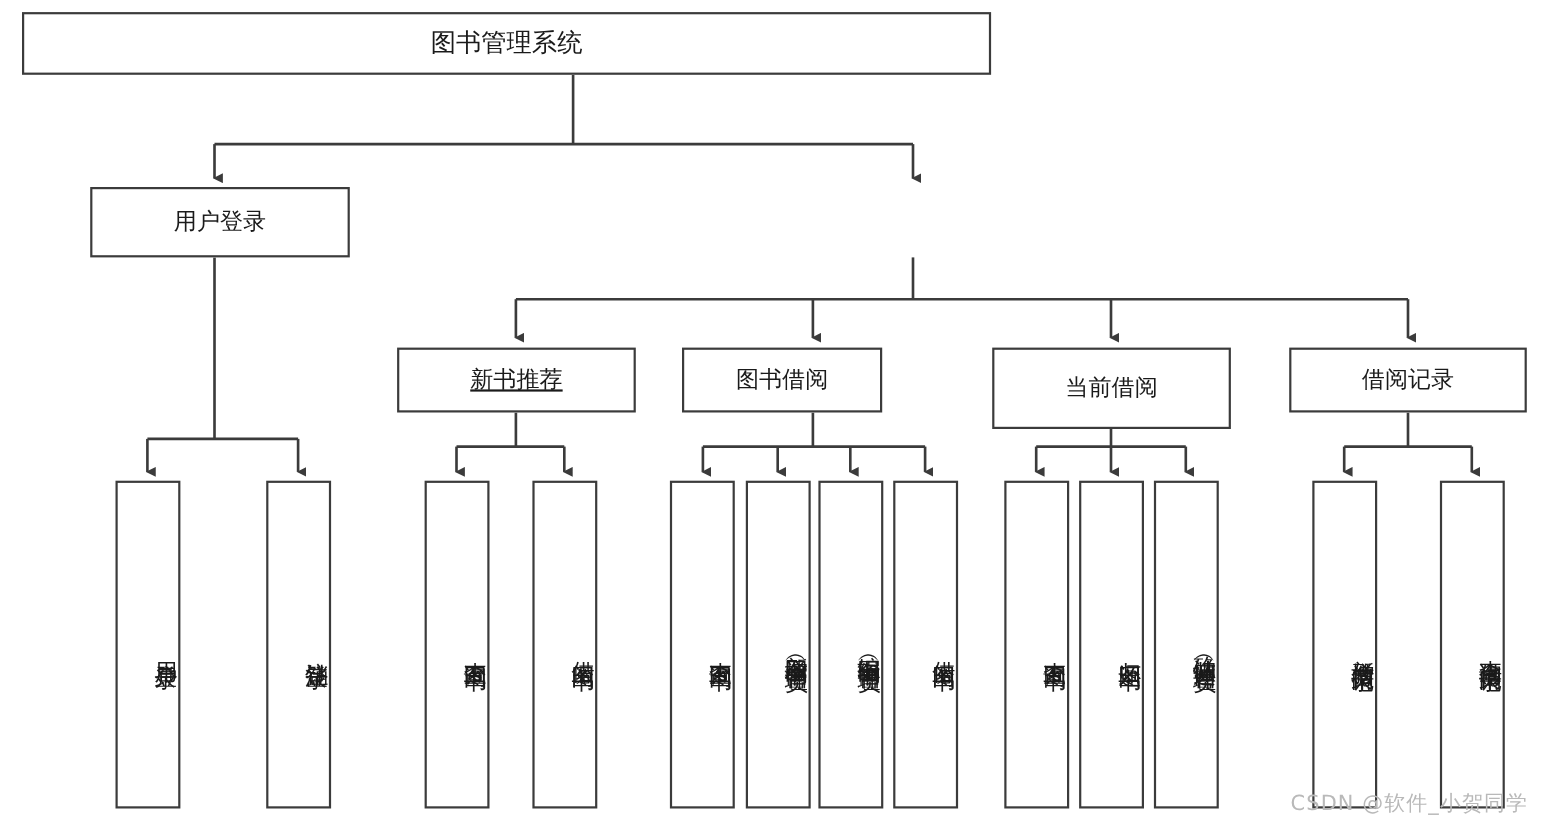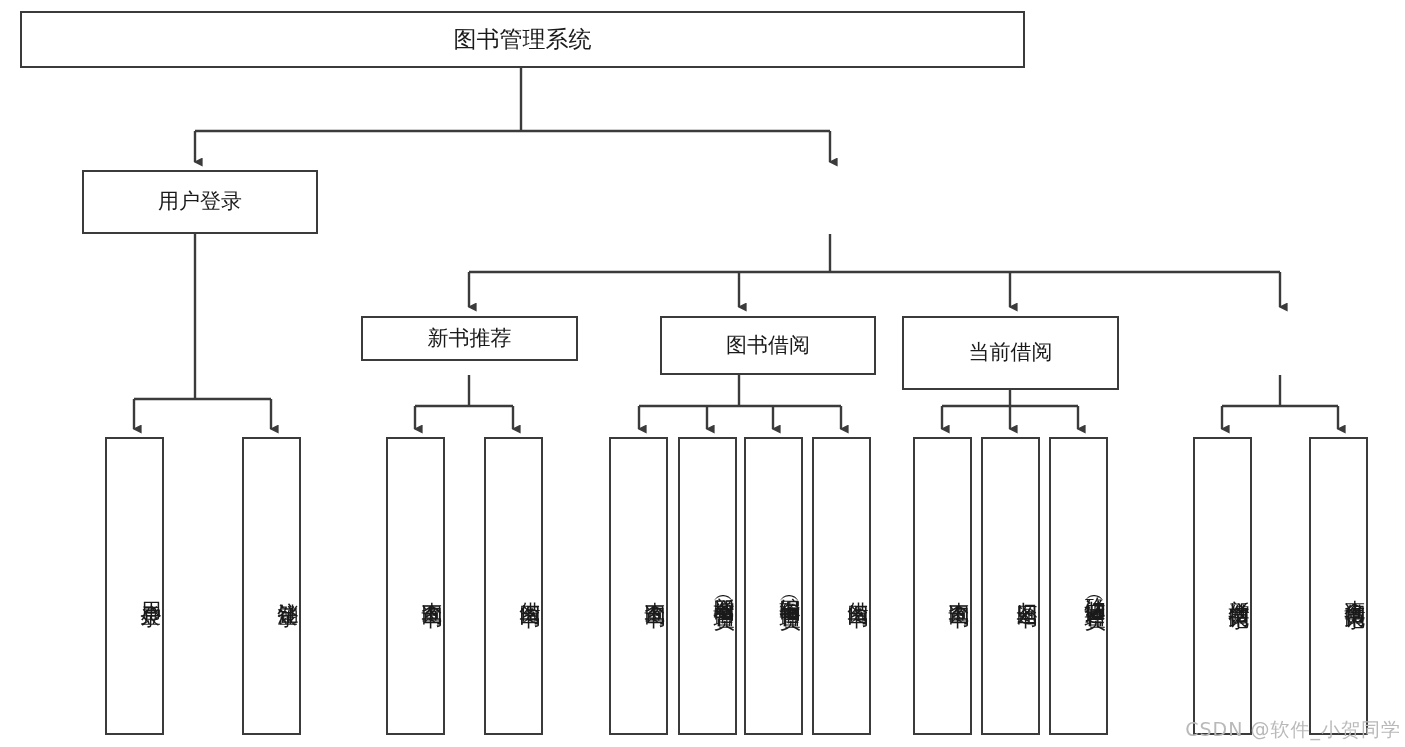--- a/index.html
+++ b/index.html
@@ -56,21 +56,21 @@
     letter-spacing: 2px;
   }
   .node.leaf .vtext {
     writing-mode: vertical-rl;
     text-orientation: upright;
     display: block;
     white-space: nowrap;
   }
   .watermark {
     position: absolute;
-    right: 4px;
+    right: 16px;
     bottom: 4px;
     font-size: 19px;
     color: #b9b9b9;
     letter-spacing: 1px;
     white-space: nowrap;
   }
 </style>
 </head>
 <body>
 
@@ -119,36 +119,39 @@
       <path d="M1010,406 L1010,429" marker-end="url(#arrow)"></path>
       <path d="M1078,406 L1078,429" marker-end="url(#arrow)"></path>
 
       <path d="M1280,375 L1280,406"></path>
       <path d="M1222,406 L1338,406"></path>
       <path d="M1222,406 L1222,429" marker-end="url(#arrow)"></path>
       <path d="M1338,406 L1338,429" marker-end="url(#arrow)"></path>
     </g>
   </svg>
 
-  <div class="node level-title" style="left:20px; top:11px; width:1005px; height:57px;text-align:center;">
+  <div class="node level-title" style="left:20px; top:11px; width:881px; height:57px;text-align:center;">
     <span>图书管理系统</span>
   </div>
 
   <div class="node level-2" style="left:82px; top:170px; width:236px; height:64px;">
     <span>用户登录</span>
   </div>
 
-  <div class="node level-3" style="left:361px; top:316px; width:217px; height:45px;">
+  <div class="node level-3" style="left:361px; top:316px; width:217px; height:59px;text-decoration:underline;">
     <span>新书推荐</span>
   </div>
-  <div class="node level-3" style="left:660px; top:316px; width:216px; height:59px;">
+  <div class="node level-3" style="left:620px; top:316px; width:182px; height:59px;">
     <span>图书借阅</span>
   </div>
   <div class="node level-3" style="left:902px; top:316px; width:217px; height:74px;">
     <span>当前借阅</span>
+  </div>
+  <div class="node level-3" style="left:1172px; top:316px; width:216px; height:59px;">
+    <span>借阅记录</span>
   </div>
 
   <div class="node leaf" style="left:105px; top:437px; width:59px; height:298px;">
     <span class="vtext">用户登录</span>
   </div>
   <div class="node leaf" style="left:242px; top:437px; width:59px; height:298px;">
     <span class="vtext">注销登录</span>
   </div>
 
   <div class="node leaf" style="left:386px; top:437px; width:59px; height:298px;">

